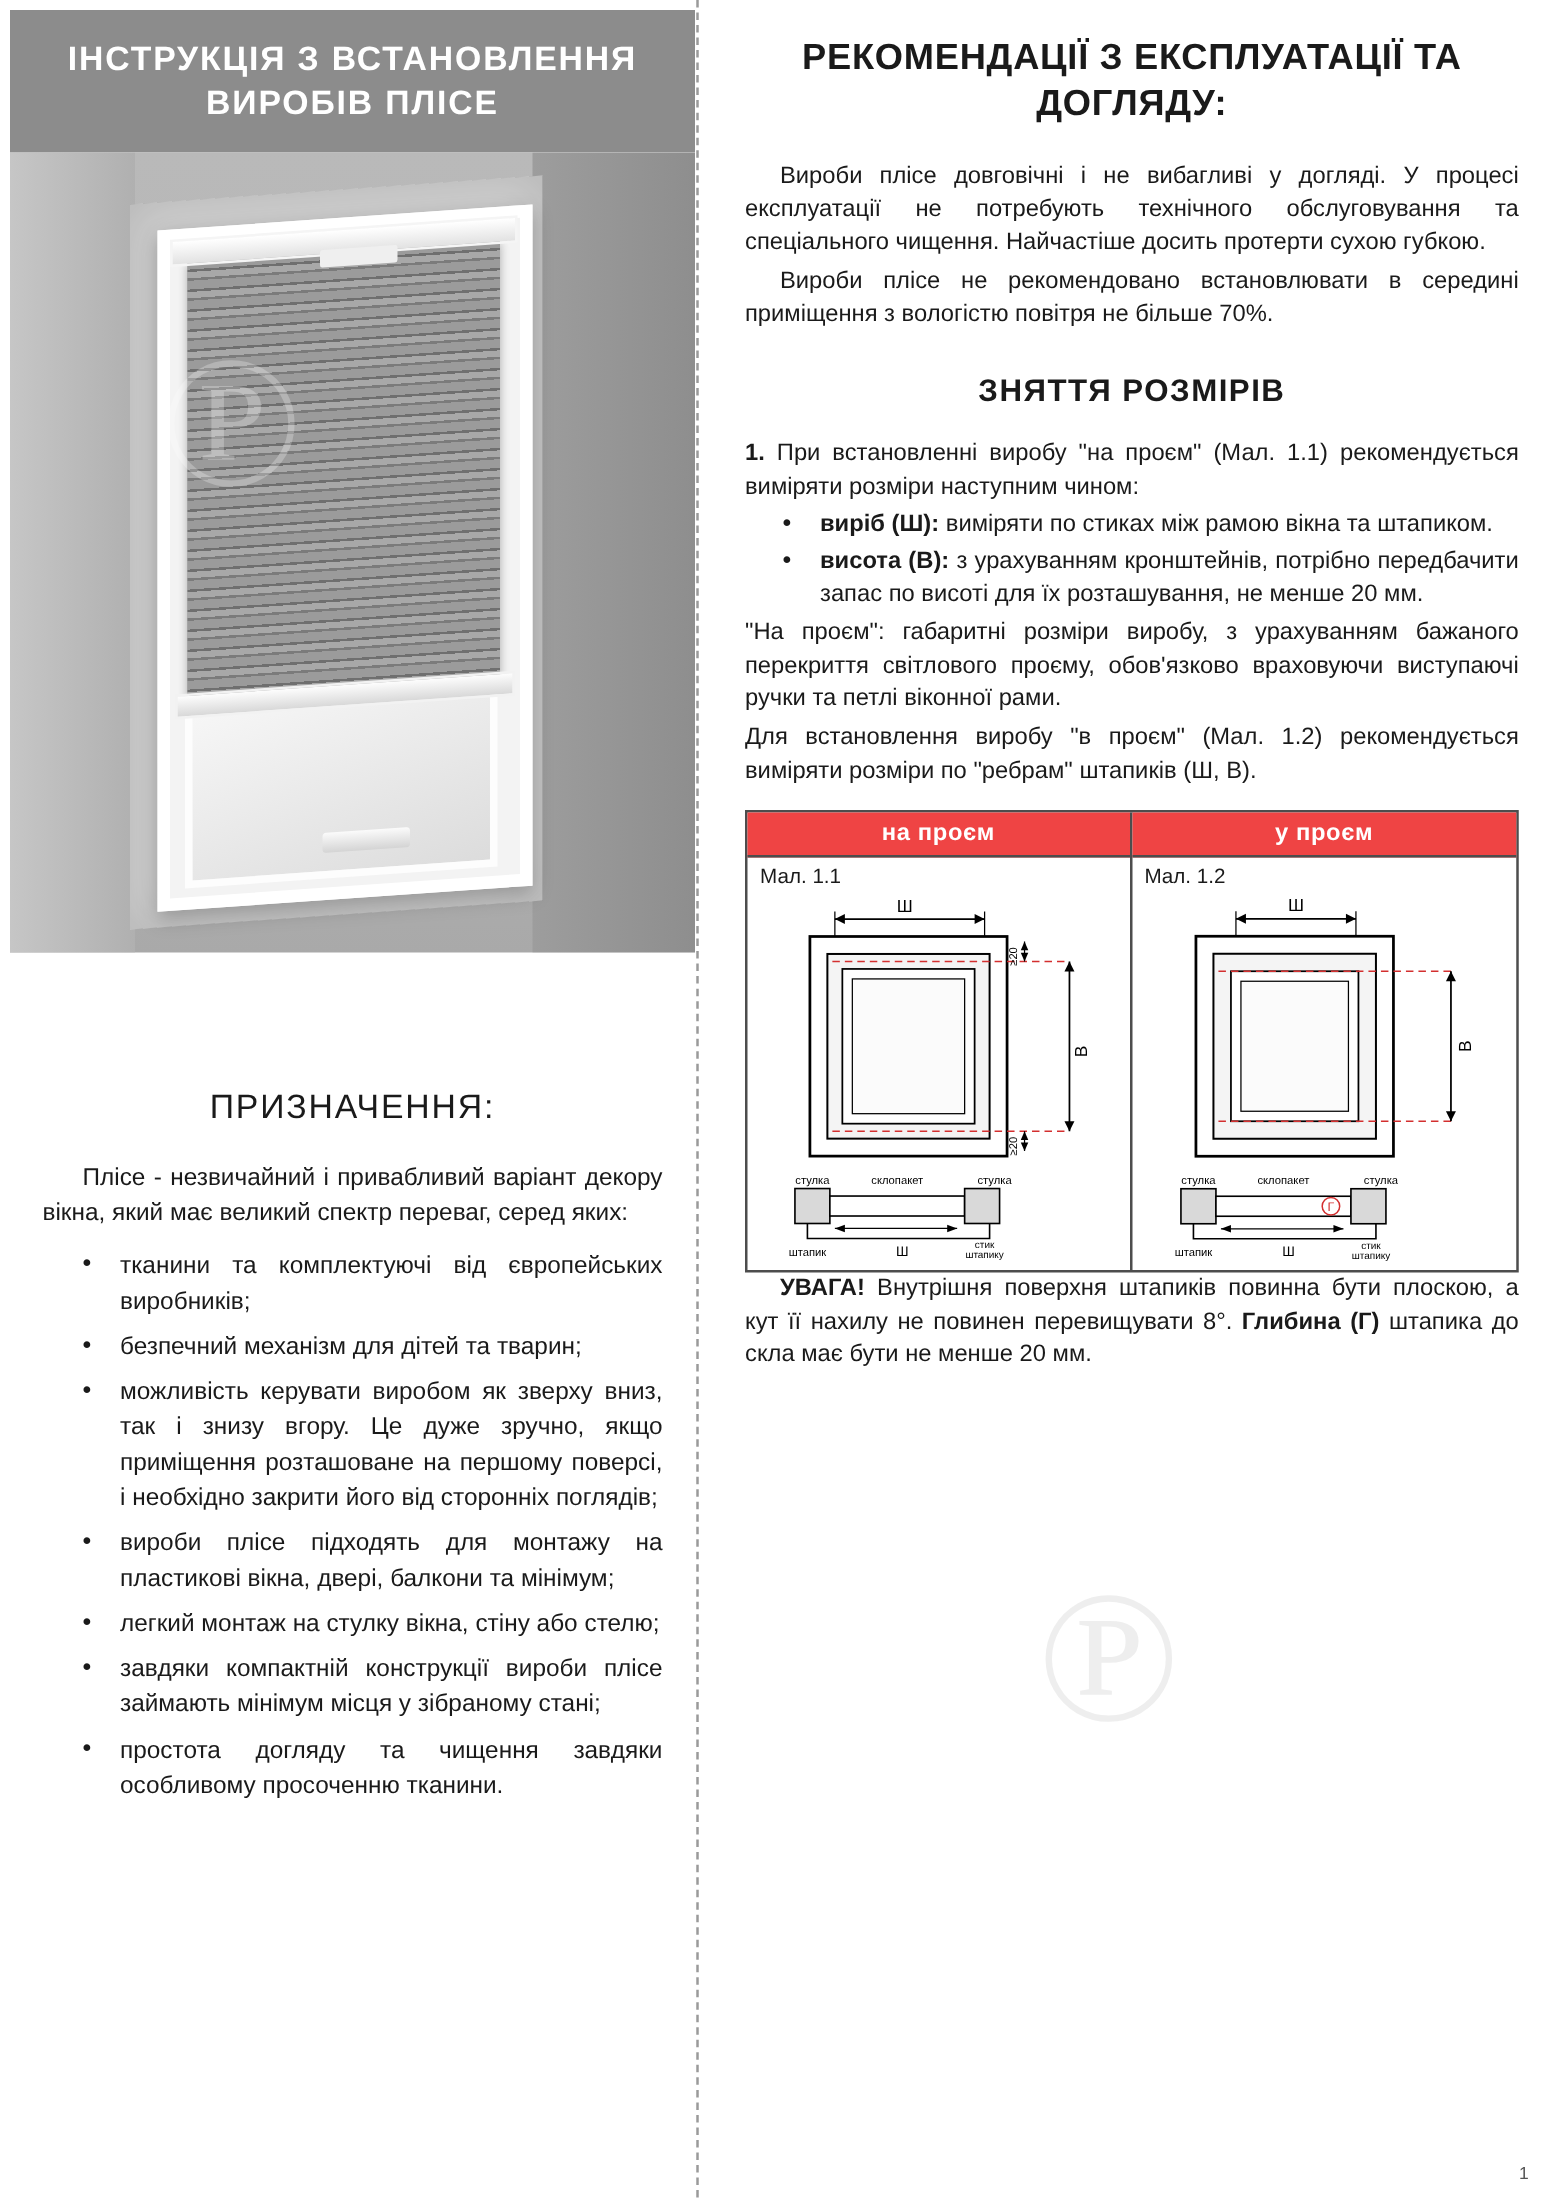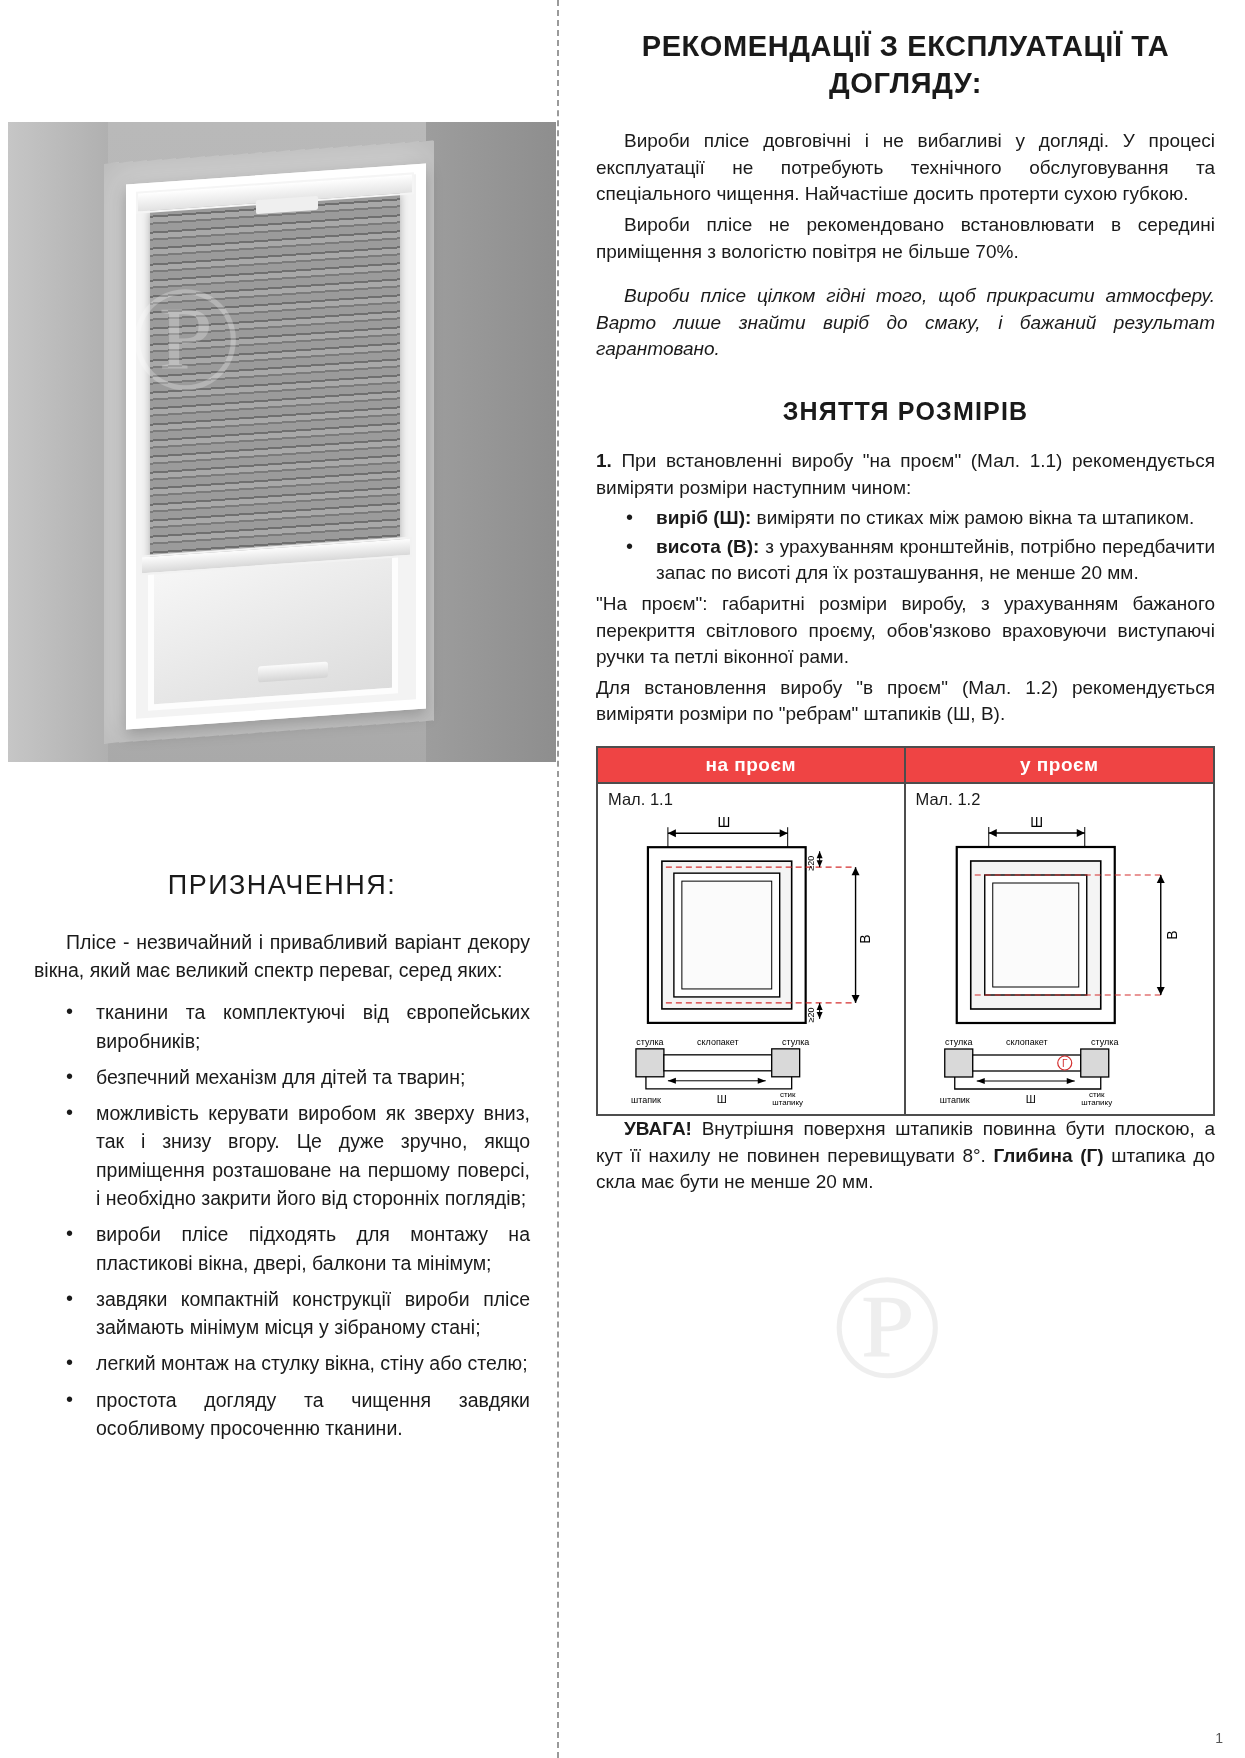--- a/index.html
+++ b/index.html
@@ -298,20 +298,23 @@
     color: #555;
   }
 </style>
 </head>
 <body>
 
 <div class="page">
 
   <div class="col-left">
 
+    <div class="banner">
+      <div class="banner-text">Інструкція  з  встановлення виробів пліcе</div>
+    </div>
 
     <div class="photo">
       <div class="wall-left"></div>
       <div class="wall-right"></div>
       <div class="reveal"></div>
       <div class="frame-outer"></div>
       <div class="glass"></div>
       <div class="pleat-stack"></div>
       <div class="headrail"></div>
       <div class="grip-top"></div>
@@ -321,36 +324,35 @@
     </div>
 
     <div class="left-body">
       <h2 class="section-title">Призначення:</h2>
       <p class="para">Пліcе - незвичайний і привабливий варіант декору вікна, який має великий спектр переваг, серед яких:</p>
       <ul class="bullets">
         <li>тканини та комплектуючі від європейських виробників;</li>
         <li>безпечний механізм для дітей та тварин;</li>
         <li>можливість керувати виробом як зверху вниз, так і знизу вгору. Це дуже зручно, якщо приміщення розташоване на першому поверсі, і необхідно закрити його від сторонніх поглядів;</li>
         <li>вироби пліcе підходять для монтажу на пластикові вікна, двері, балкони та мінімум;</li>
+        <li>легкий монтаж на стулку вікна, стіну або стелю;</li>
         <li>завдяки компактній конструкції вироби пліcе займають мінімум місця у зібраному стані;</li>
-        <li>легкий монтаж на стулку вікна, стіну або стелю;</li>
         <li>простота догляду та чищення завдяки особливому просоченню тканини.</li>
       </ul>
     </div>
   </div>
 
   <div class="divider"></div>
 
   <div class="col-right">
 
     <h1 class="right-title">Рекомендації з експлуатації та догляду:</h1>
 
     <p class="rpara indent">Вироби пліcе довговічні і не вибагливі у догляді. У процесі експлуатації не потребують технічного обслуговування та спеціального чищення. Найчастіше досить протерти сухою губкою.</p>
     <p class="rpara indent">Вироби пліcе не рекомендовано встановлювати в середині приміщення з вологістю повітря не більше 70%.</p>
-    <p class="rpara indent italic" style="margin-top:18px;">Вироби пліcе цілком гідні того, щоб прикрасити атмосферу. Варто лише знайти виріб до смаку, і бажаний результат гарантовано.</p>
 
     <h2 class="right-sub">Зняття розмірів</h2>
 
     <p class="rpara">
       <b>1.</b>
       <span>При встановленні виробу "на проєм" (Мал. 1.1) рекомендується виміряти розміри наступним чином:</span>
     </p>
 
     <ul class="rbullets">
       <li>

